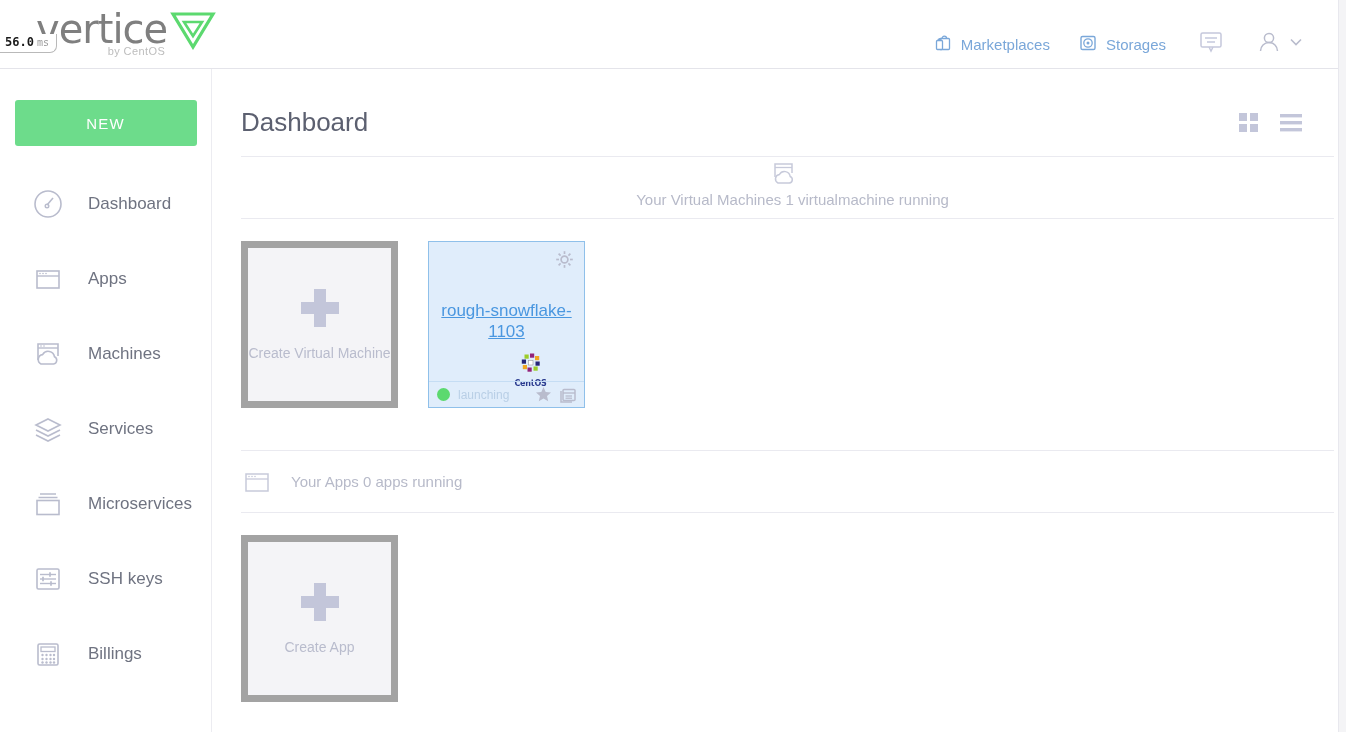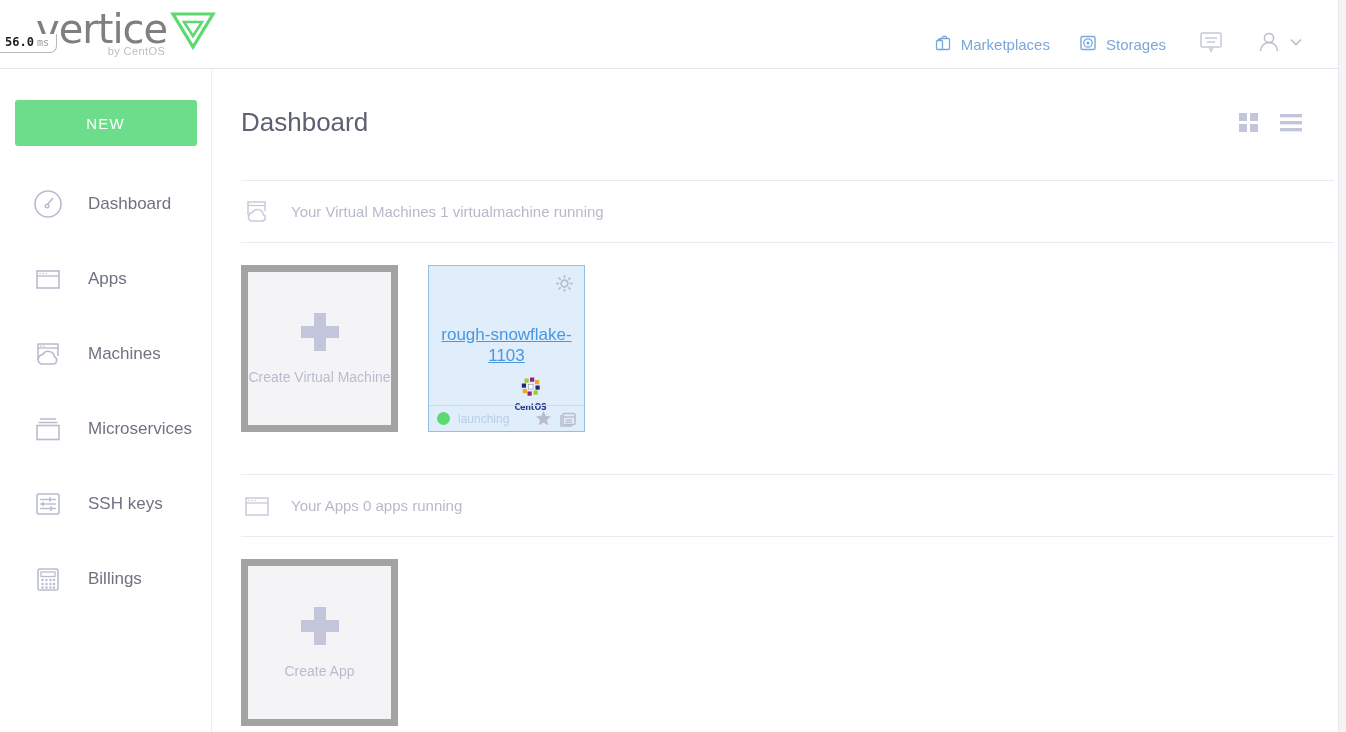--- a/index.html
+++ b/index.html
@@ -160,21 +160,21 @@
   }
   .vt { cursor: pointer; display: flex; }
 
   .section {
     margin: 0 4px 0 29px;
     border-top: 1px solid #eaeaf0;
     display: flex;
     align-items: center;
     height: 62px;
   }
-  .section.first { margin-top: 42px; }
+  .section.first { margin-top: 18px; flex-direction: column; }
   .section-icon { width: 40px; display: flex; align-items: center; flex: none; }
   .section-label {
     margin-left: 10px;
     color: #b7bac9;
     font-size: 15px;
     white-space: nowrap;
   }
   .section-rule {
     margin: 0 4px 0 29px;
     border-bottom: 1px solid #eaeaf0;
@@ -403,20 +403,30 @@
           <path d="M8 24 L8 8 L28 8 L28 20" fill="none" stroke="#b9bccd" stroke-width="1.6"></path>
           <line x1="8" y1="12" x2="28" y2="12" stroke="#b9bccd" stroke-width="1.4"></line>
           <circle cx="11" cy="10" r="0.8" fill="#b9bccd"></circle>
           <circle cx="14" cy="10" r="0.8" fill="#b9bccd"></circle>
           <path d="M11 28 a5 5 0 0 1 1.6 -9.4 a6.4 6.4 0 0 1 11.9 2.2 a3.8 3.8 0 0 1 -0.9 7.2 Z" fill="#ffffff" stroke="#b9bccd" stroke-width="1.6"></path>
         </svg>
       </span>
       <span class="si-label">Machines</span>
     </div>
 
+    <div class="side-item">
+      <span class="si-icon">
+        <svg width="36" height="36" viewBox="0 0 36 36">
+          <path d="M18 8 L30 14 L18 20 L6 14 Z" fill="none" stroke="#b9bccd" stroke-width="1.6"></path>
+          <path d="M6 19 L18 25 L30 19" fill="none" stroke="#b9bccd" stroke-width="1.6"></path>
+          <path d="M6 24 L18 30 L30 24" fill="none" stroke="#b9bccd" stroke-width="1.6"></path>
+        </svg>
+      </span>
+      <span class="si-label">Services</span>
+    </div>
 
     <div class="side-item">
       <span class="si-icon">
         <svg width="36" height="36" viewBox="0 0 36 36">
           <line x1="10" y1="8" x2="26" y2="8" stroke="#b9bccd" stroke-width="1.5"></line>
           <line x1="8.5" y1="11.5" x2="27.5" y2="11.5" stroke="#b9bccd" stroke-width="1.5"></line>
           <rect x="7" y="14.5" width="22" height="14" fill="none" stroke="#b9bccd" stroke-width="1.6"></rect>
         </svg>
       </span>
       <span class="si-label">Microservices</span>

